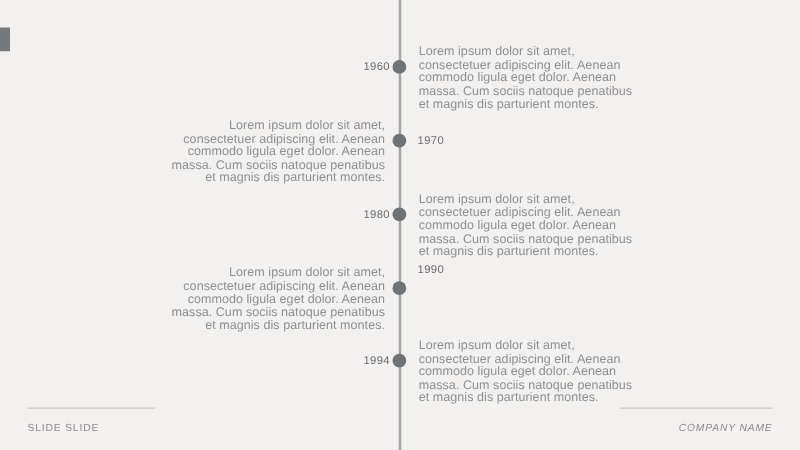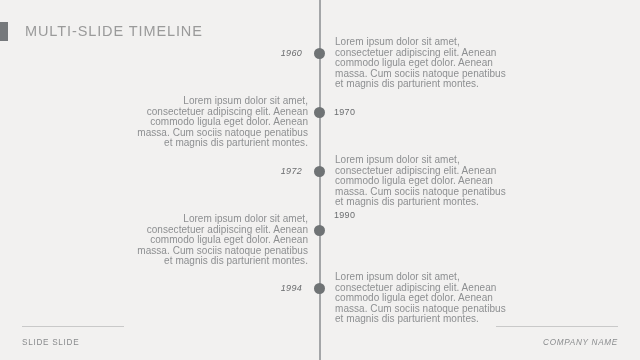--- a/index.html
+++ b/index.html
@@ -59,23 +59,22 @@
   
   .year-label {
     position: absolute;
     font-size: 9px;
     line-height: 11px;
     color: #6b6d6f;
     letter-spacing: 0.3px;
     white-space: nowrap;
   }
   .year-left {
-    right: 338px;   
+    right: 328px;   
     text-align: left;
-    font-style: italic;
   }
   .year-right {
     left: 334px;
     text-align: left;
   }
 
   .entry-text {
     position: absolute;
     width: 180px;
     font-size: 10px;
@@ -112,34 +111,33 @@
   }
   .footer-text.left  { left: 22px;  text-align: left; }
   .footer-text.right { right: 22px; text-align: center; font-style: italic; }
 </style>
 </head>
 <body>
 
 <div class="slide">
 
   <div class="title-accent"></div>
-  <div class="slide-title">MULTI-SLIDE TIMELINE</div>
 
   <div class="timeline-axis"></div>
 
   <div class="timeline-dot" style="top:48px"></div>
   <div class="year-label year-left" style="top:48px">1960</div>
   <div class="entry-text text-right" style="top:37px">Lorem ipsum dolor sit amet, consectetuer adipiscing elit. Aenean commodo ligula eget dolor. Aenean massa. Cum sociis natoque penatibus et magnis dis parturient montes.</div>
 
   <div class="timeline-dot" style="top:107px"></div>
   <div class="year-label year-right" style="top:107px">1970</div>
   <div class="entry-text text-left" style="top:96px">Lorem ipsum dolor sit amet, consectetuer adipiscing elit. Aenean commodo ligula eget dolor. Aenean massa. Cum sociis natoque penatibus et magnis dis parturient montes.</div>
 
   <div class="timeline-dot" style="top:166px"></div>
-  <div class="year-label year-left" style="top:166px">1972</div>
+  <div class="year-label year-left" style="top:166px">1980</div>
   <div class="entry-text text-right" style="top:155px">Lorem ipsum dolor sit amet, consectetuer adipiscing elit. Aenean commodo ligula eget dolor. Aenean massa. Cum sociis natoque penatibus et magnis dis parturient montes.</div>
 
   <div class="timeline-dot" style="top:225px"></div>
   <div class="year-label year-right" style="top:210px">1990</div>
   <div class="entry-text text-left" style="top:214px">Lorem ipsum dolor sit amet, consectetuer adipiscing elit. Aenean commodo ligula eget dolor. Aenean massa. Cum sociis natoque penatibus et magnis dis parturient montes.</div>
 
   <div class="timeline-dot" style="top:283px"></div>
   <div class="year-label year-left" style="top:283px">1994</div>
   <div class="entry-text text-right" style="top:272px">Lorem ipsum dolor sit amet, consectetuer adipiscing elit. Aenean commodo ligula eget dolor. Aenean massa. Cum sociis natoque penatibus et magnis dis parturient montes.</div>
 

